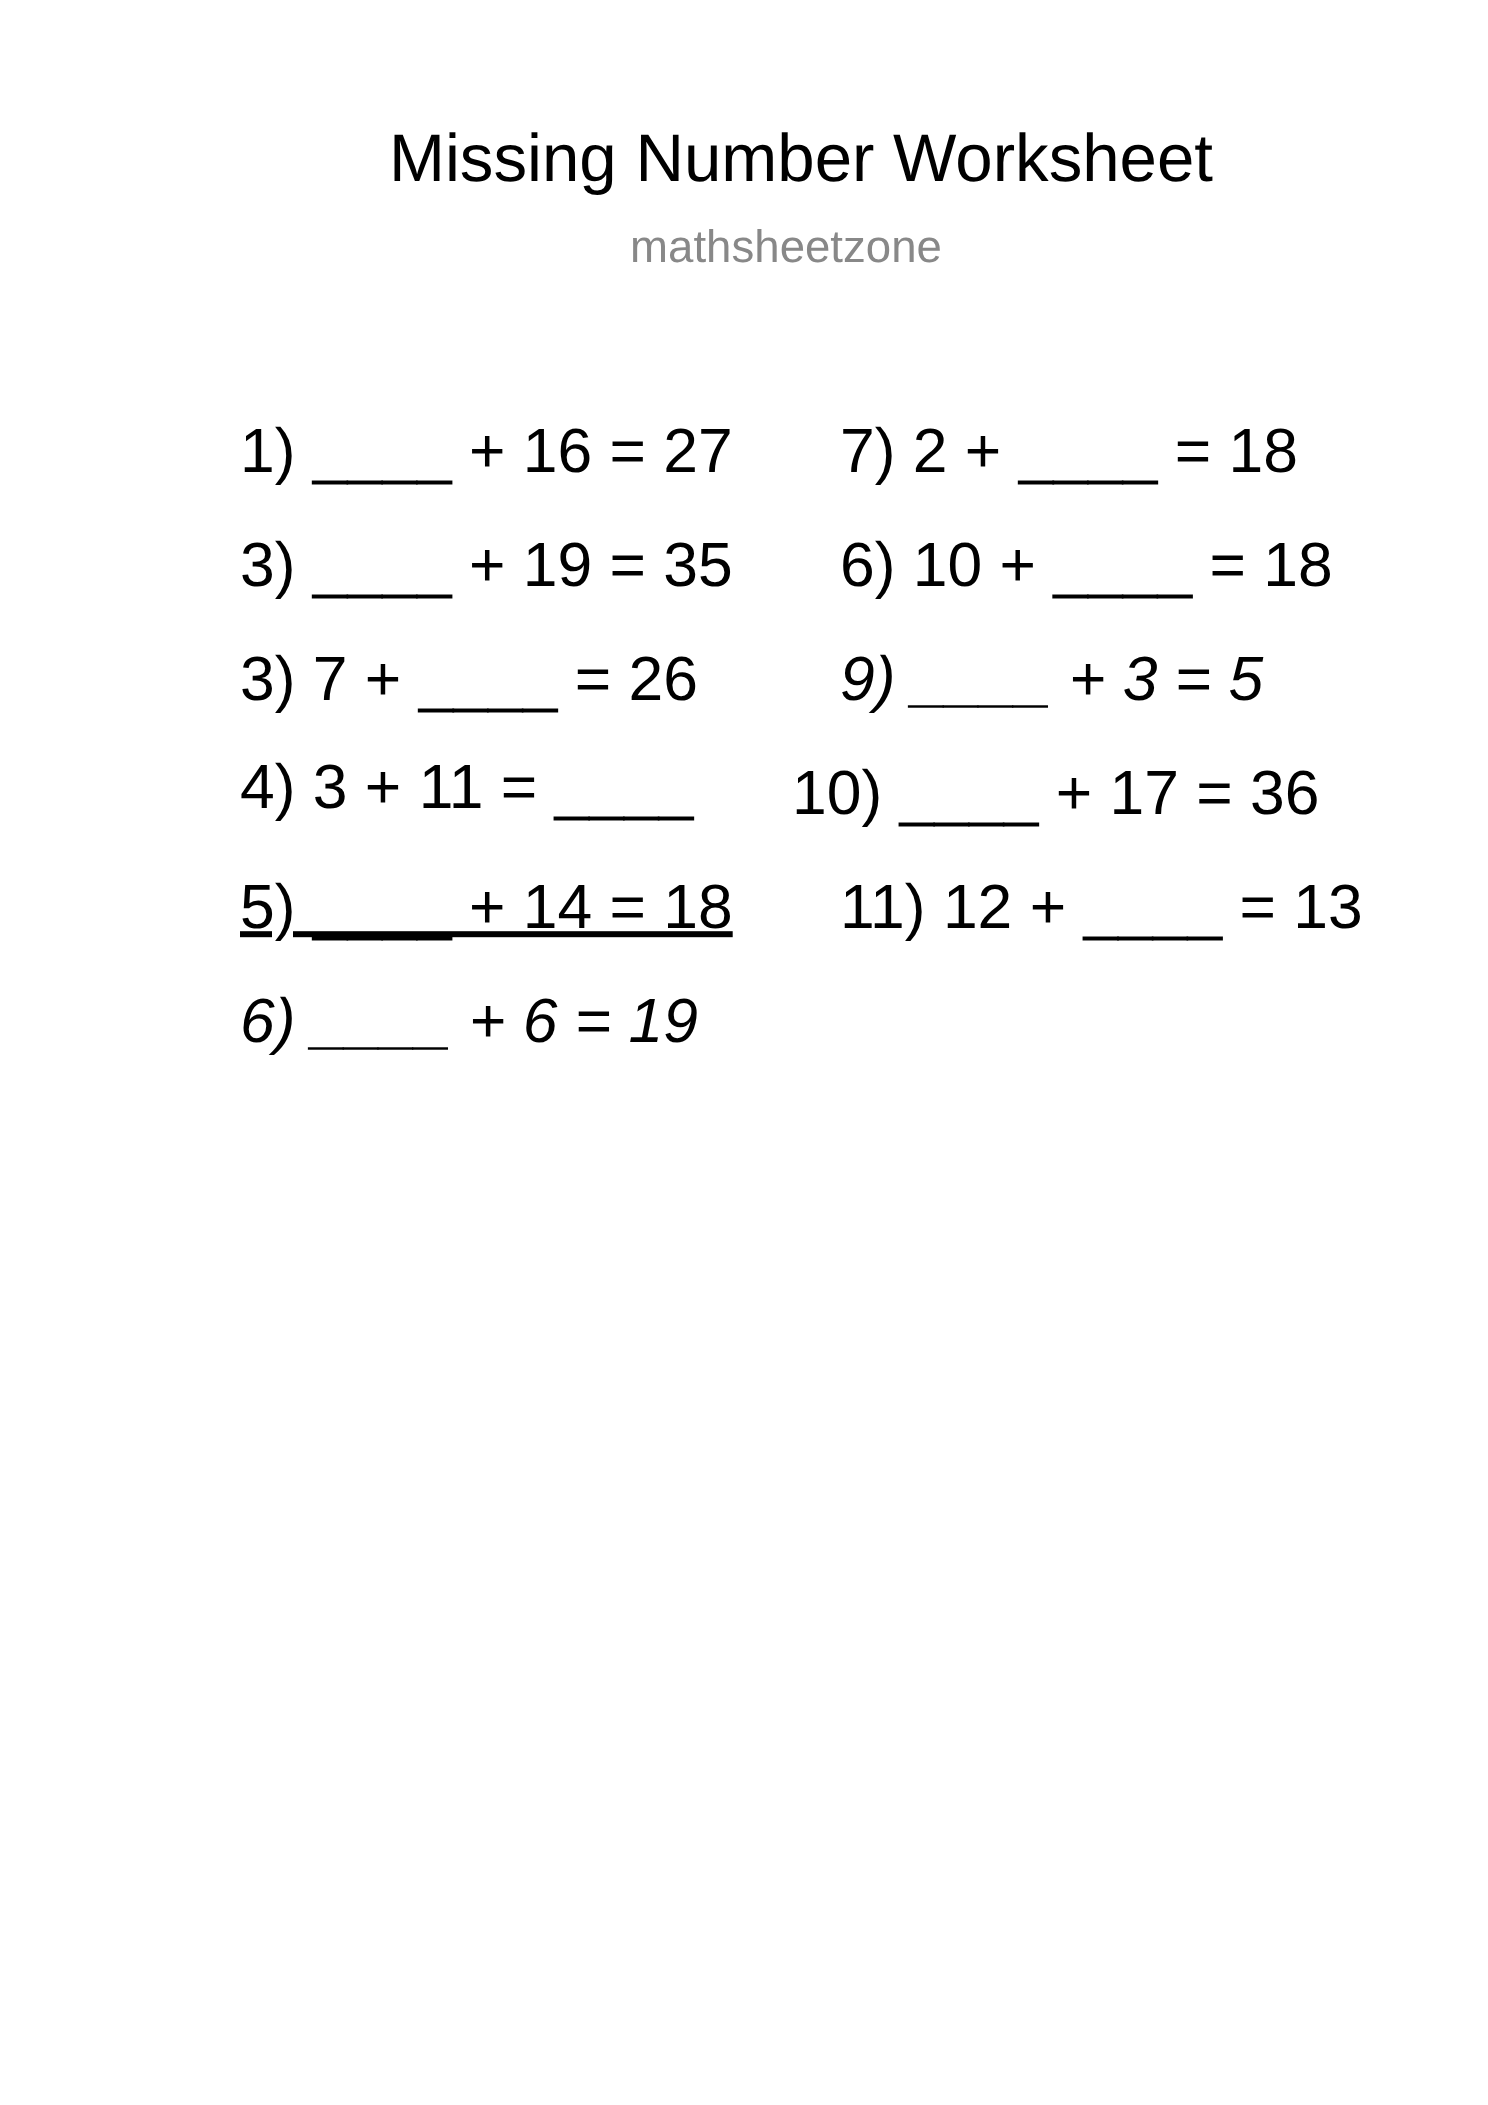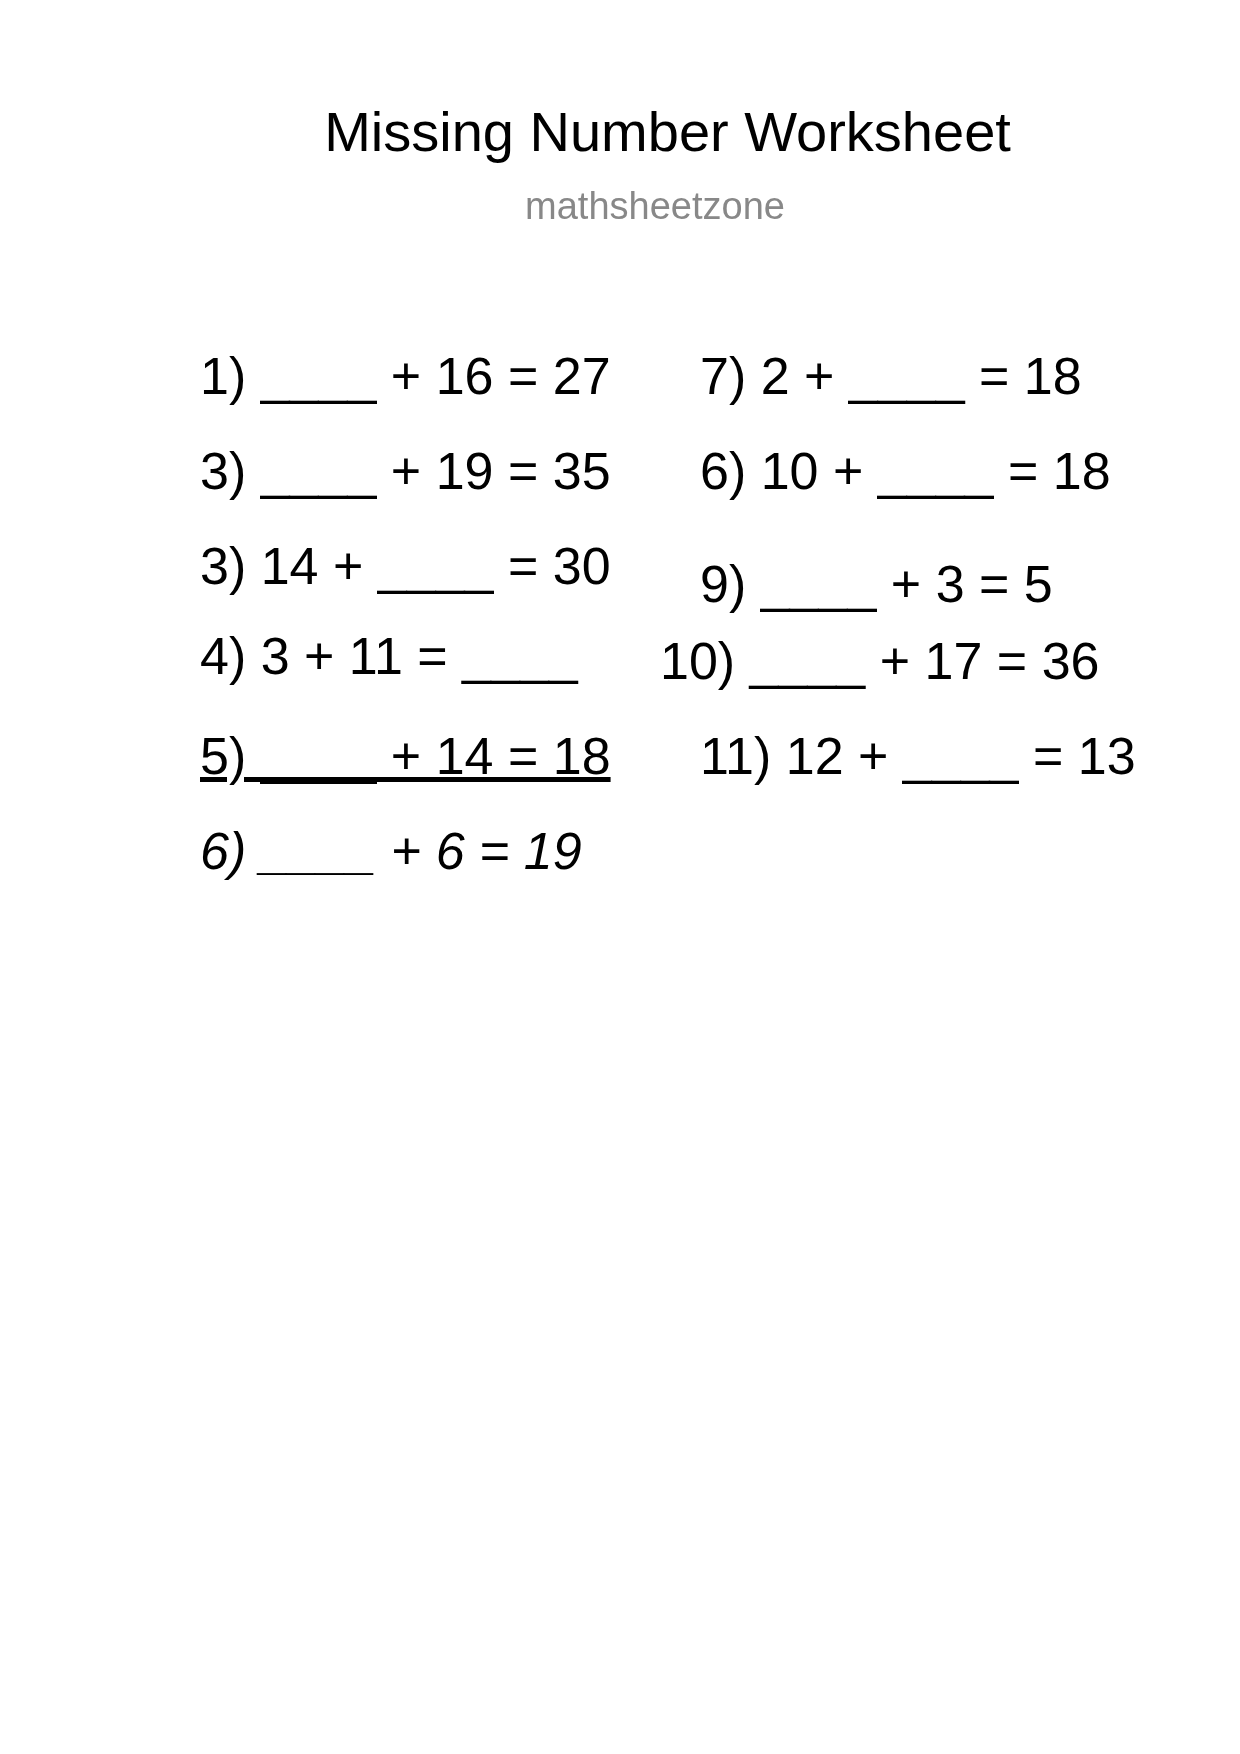--- a/index.html
+++ b/index.html
@@ -46,26 +46,26 @@
 </head>
 <body>
 
 <div>
   <div class="title">Missing Number Worksheet</div>
   <div class="subtitle">mathsheetzone</div>
 
   <div>
     <div class="problem" style="left:200px; top:348px;">1) ____ + 16 = 27</div>
     <div class="problem" style="left:200px; top:443px;">3) ____ + 19 = 35</div>
-    <div class="problem" style="left:200px; top:538px;">3) 14 + ____ = 30</div>
+    <div class="problem" style="left:200px; top:538px;">3) 7 + ____ = 26</div>
     <div class="problem" style="left:200px; top:628px;">4) 3 + 11 = ____</div>
     <div class="problem" style="left:200px; top:728px;text-decoration:underline;">5) ____ + 14 = 18</div>
     <div class="problem" style="left:200px; top:823px;font-style:italic;">6) ____ + 6 = 19</div>
   </div>
 
   <div>
     <div class="problem" style="left:700px; top:348px;">7) 2 + ____ = 18</div>
     <div class="problem" style="left:700px; top:443px;">6) 10 + ____ = 18</div>
-    <div class="problem" style="left:700px; top:556px;">9) ____ + 3 = 5</div>
+    <div class="problem" style="left:700px; top:538px;font-style:italic;">9) ____ + 3 = 5</div>
     <div class="problem" style="left:660px; top:633px;">10) ____ + 17 = 36</div>
     <div class="problem" style="left:700px; top:728px;">11) 12 + ____ = 13</div>
   </div>
 </div>
 
 </body></html>

